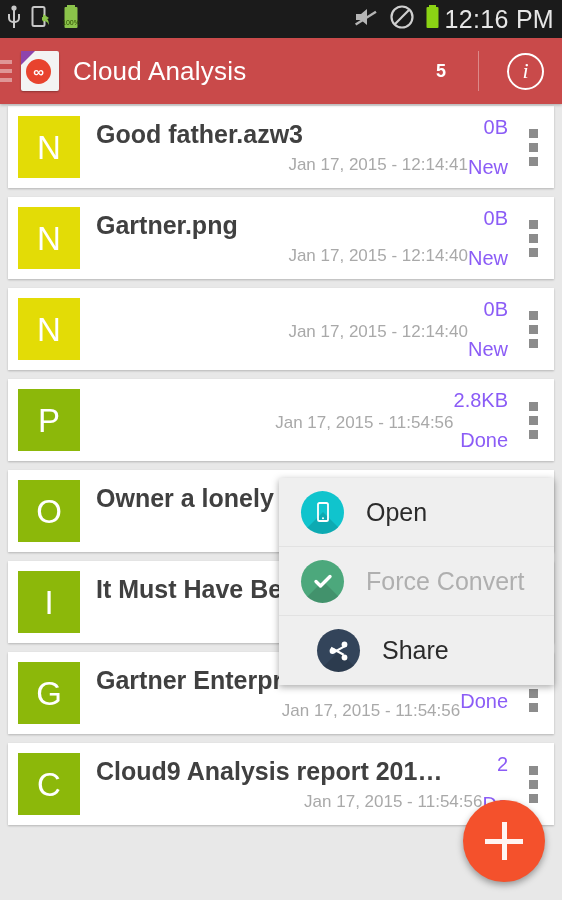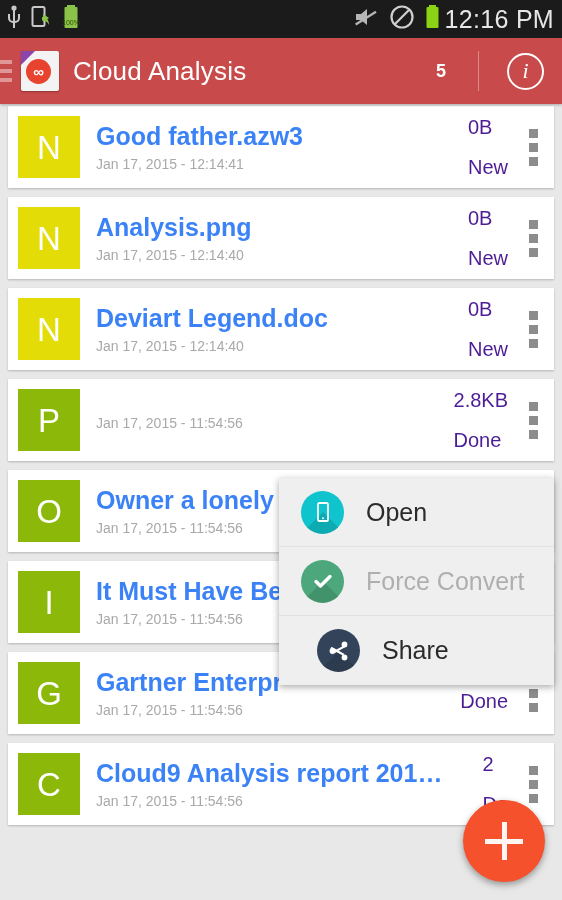--- a/index.html
+++ b/index.html
@@ -102,31 +102,31 @@
     width:62px; height:62px;
     margin-left:10px; flex:0 0 auto;
     display:flex; align-items:center; justify-content:center;
     color:#FFFFFF; font-size:33px; line-height:1;
   }
   .card-text{
     flex:1 1 auto; margin-left:16px;
     min-width:0; overflow:hidden;
   }
   .card-title{
-    font-size:25px; color:#3b82f6; font-weight:bold;
+    font-size:25px; color:#404040; font-weight:bold;
     white-space:nowrap; overflow:hidden;
     line-height:1.15;
   }
   .card-sub{
-    font-size:14px; color:#A9A9A9; margin-top:6px;
-    white-space:nowrap; line-height:1.15;
+    font-size:17px; color:#A9A9A9; margin-top:6px;
+    white-space:nowrap; line-height:1.15;text-align:right;
   }
   .card-meta{
-    flex:0 0 auto; 
-    margin-right:12px; color:#4c1d95;
+    flex:0 0 auto; text-align:right;
+    margin-right:12px; color:#8b5cf6;
   }
   .card-size{ font-size:20px; line-height:1.2; }
   .card-status{ font-size:20px; margin-top:16px; line-height:1.2; }
   .kebab{
     flex:0 0 auto; width:26px; margin-right:8px;
     display:flex; flex-direction:column; align-items:center; gap:5px;
   }
   .kebab i{ display:block; width:9px; height:9px; background:#8C8C8C; }
 
   
@@ -265,37 +265,36 @@
       </div>
       <div class="kebab">
         <i></i>
         <i></i>
         <i></i>
       </div>
     </div>
     <div class="card">
       <div class="avatar" style="background:#E3DC06">N</div>
       <div class="card-text">
-        <div class="card-title">Analysis.png</div>
+        <div class="card-title">Gartner.png</div>
         <div class="card-sub">Jan 17, 2015 - 12:14:40</div>
       </div>
       <div class="card-meta">
         <div class="card-size">0B</div>
         <div class="card-status">New</div>
       </div>
       <div class="kebab">
         <i></i>
         <i></i>
         <i></i>
       </div>
     </div>
     <div class="card">
       <div class="avatar" style="background:#E3DC06">N</div>
       <div class="card-text">
-        <div class="card-title">Deviart Legend.doc</div>
         <div class="card-sub">Jan 17, 2015 - 12:14:40</div>
       </div>
       <div class="card-meta">
         <div class="card-size">0B</div>
         <div class="card-status">New</div>
       </div>
       <div class="kebab">
         <i></i>
         <i></i>
         <i></i>

